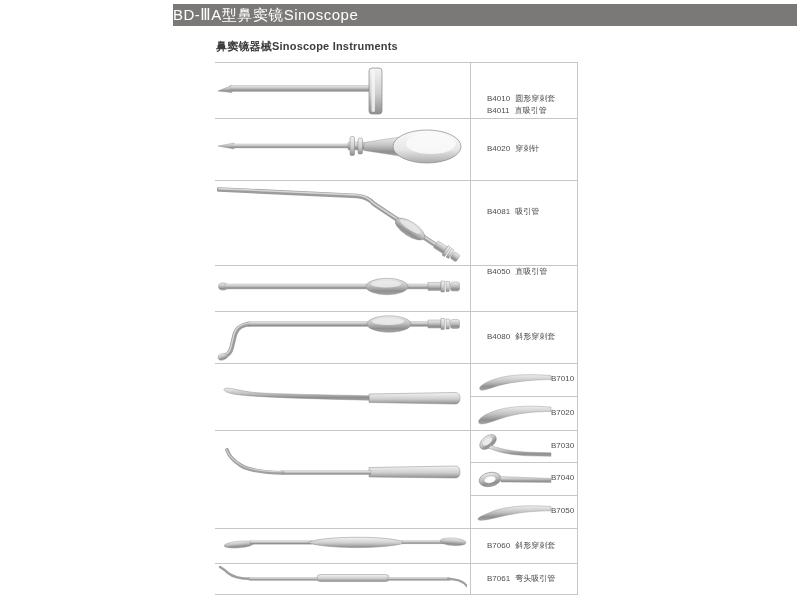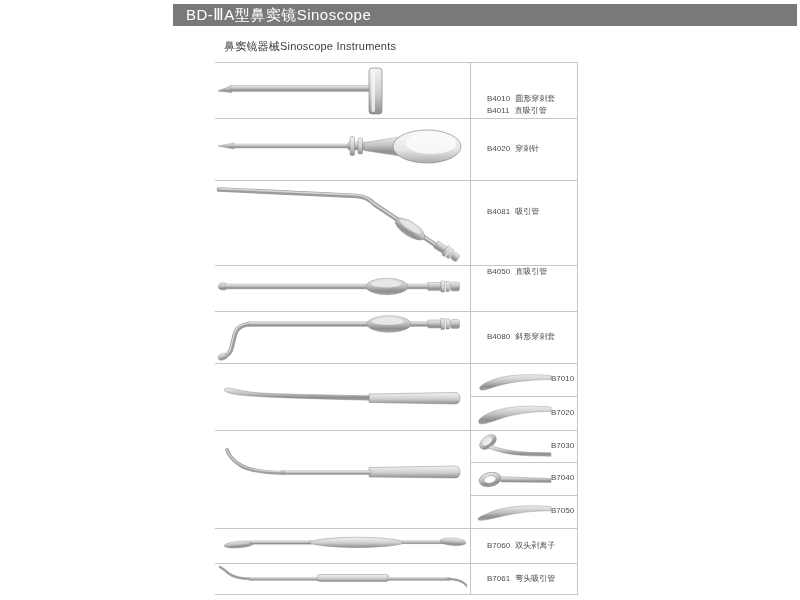--- a/index.html
+++ b/index.html
@@ -1,21 +1,21 @@
 <!DOCTYPE html>
 <html><head>
 <meta charset="utf-8">
 <style>
   html,body{margin:0;padding:0;}
   body{font-family:"Liberation Sans","DejaVu Sans",sans-serif;background:#fff;}
   .page{position:relative;width:800px;height:600px;background:#fff;overflow:hidden;}
   .header-bar{position:absolute;left:173px;top:4px;width:624px;height:22px;background:#7b7977;}
-  .header-bar .title{display:block;padding-left:13px;line-height:22px;font-size:15px;
+  .header-bar .title{display:block;padding-left:0;line-height:22px;font-size:15px;
     letter-spacing:.5px;color:#fff;white-space:nowrap;}
-  .section-title{position:absolute;left:224px;top:39px;font-size:11px;font-weight:normal;
+  .section-title{position:absolute;left:216px;top:39px;font-size:11px;font-weight:bold;
     color:#3d3d3d;letter-spacing:.2px;}
   .catalog{position:absolute;left:215px;top:62px;width:363px;height:534px;}
   .hline,.vline{position:absolute;background:#c6c6c6;}
   .hline{height:1px;left:0;width:363px;}
   .hline.right-only{left:255px;width:108px;}
   .vline{width:1px;top:0;height:533px;}
   .label{position:absolute;left:272px;height:12px;line-height:12px;font-size:8px;
     color:#4d4d4d;white-space:nowrap;word-spacing:3px;}
   .label.two-line{height:24px;}
   .label.two-line span{display:block;height:12px;line-height:12px;}
@@ -178,21 +178,21 @@
     </svg>
     <div class="label tip-label" style="top:443px">B7050 弯</div>
 
     <svg class="inst" style="left:2px;top:467px" width="250" height="33" viewBox="0 0 250 33">
       <ellipse cx="22" cy="15.5" rx="15" ry="3.3" transform="rotate(-5 22 15.5)" fill="url(#metalV)" stroke="#8d8d8d" stroke-width="0.4"></ellipse>
       <rect x="33" y="11.8" width="62" height="3.4" fill="url(#metalV)" stroke="#989898" stroke-width="0.3"></rect>
       <path d="M 91,13.5 C 104,7 172,6 189,13.5 C 172,20.5 104,19.8 91,13.5 Z" fill="url(#metalHandle)" stroke="#8a8a8a" stroke-width="0.5"></path>
       <rect x="185" y="11.5" width="44" height="3.4" fill="url(#metalV)" stroke="#989898" stroke-width="0.3"></rect>
       <ellipse cx="236" cy="12.8" rx="13" ry="3.8" transform="rotate(4 236 12.8)" fill="url(#metalV)" stroke="#8d8d8d" stroke-width="0.4"></ellipse>
     </svg>
-    <div class="label" style="top:478px">B7060 双头剥离子</div>
+    <div class="label" style="top:478px">B7060 斜形穿刺套</div>
 
     <svg class="inst" style="left:2px;top:502px" width="250" height="30" viewBox="0 0 250 30">
       <path d="M 34,14.8 Q 18,14.8 11,9 Q 6,4.5 3,3" fill="none" stroke="#9e9e9e" stroke-width="2.5" stroke-linecap="round"></path>
       <rect x="32" y="13.3" width="70" height="3.2" fill="url(#metalV)" stroke="#989898" stroke-width="0.3"></rect>
       <rect x="100" y="10.5" width="72" height="7" rx="3.2" fill="url(#metalHandle)" stroke="#8a8a8a" stroke-width="0.5"></rect>
       <rect x="170" y="13.3" width="63" height="3.2" fill="url(#metalV)" stroke="#989898" stroke-width="0.3"></rect>
       <path d="M 231,14.8 Q 243,15.3 247.5,19.5 Q 250.5,22.3 251.5,24" fill="none" stroke="#9e9e9e" stroke-width="2.2" stroke-linecap="round"></path>
     </svg>
     <div class="label" style="top:511px">B7061 弯头吸引管</div>
   </div>

